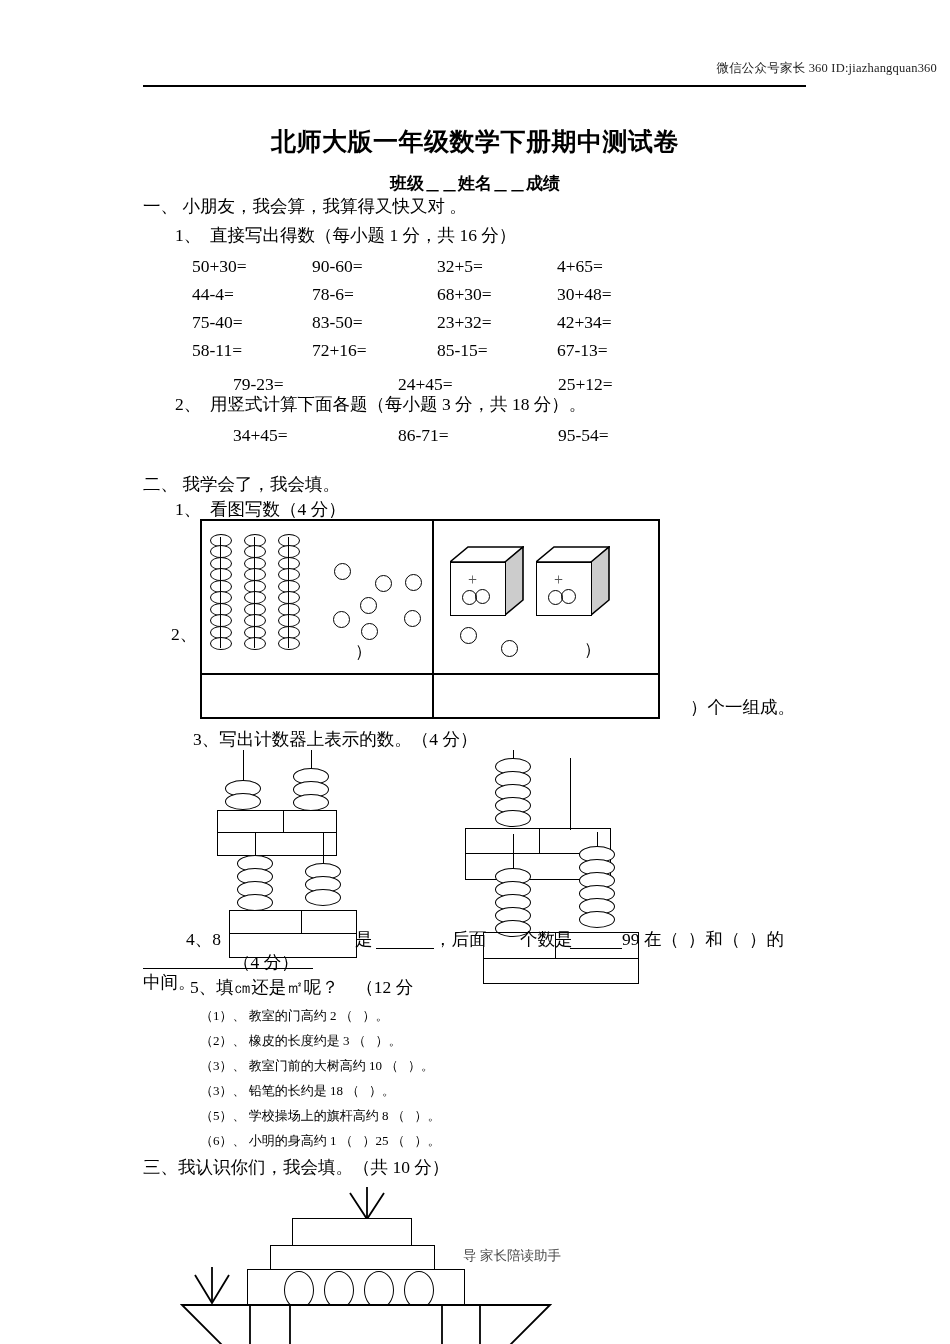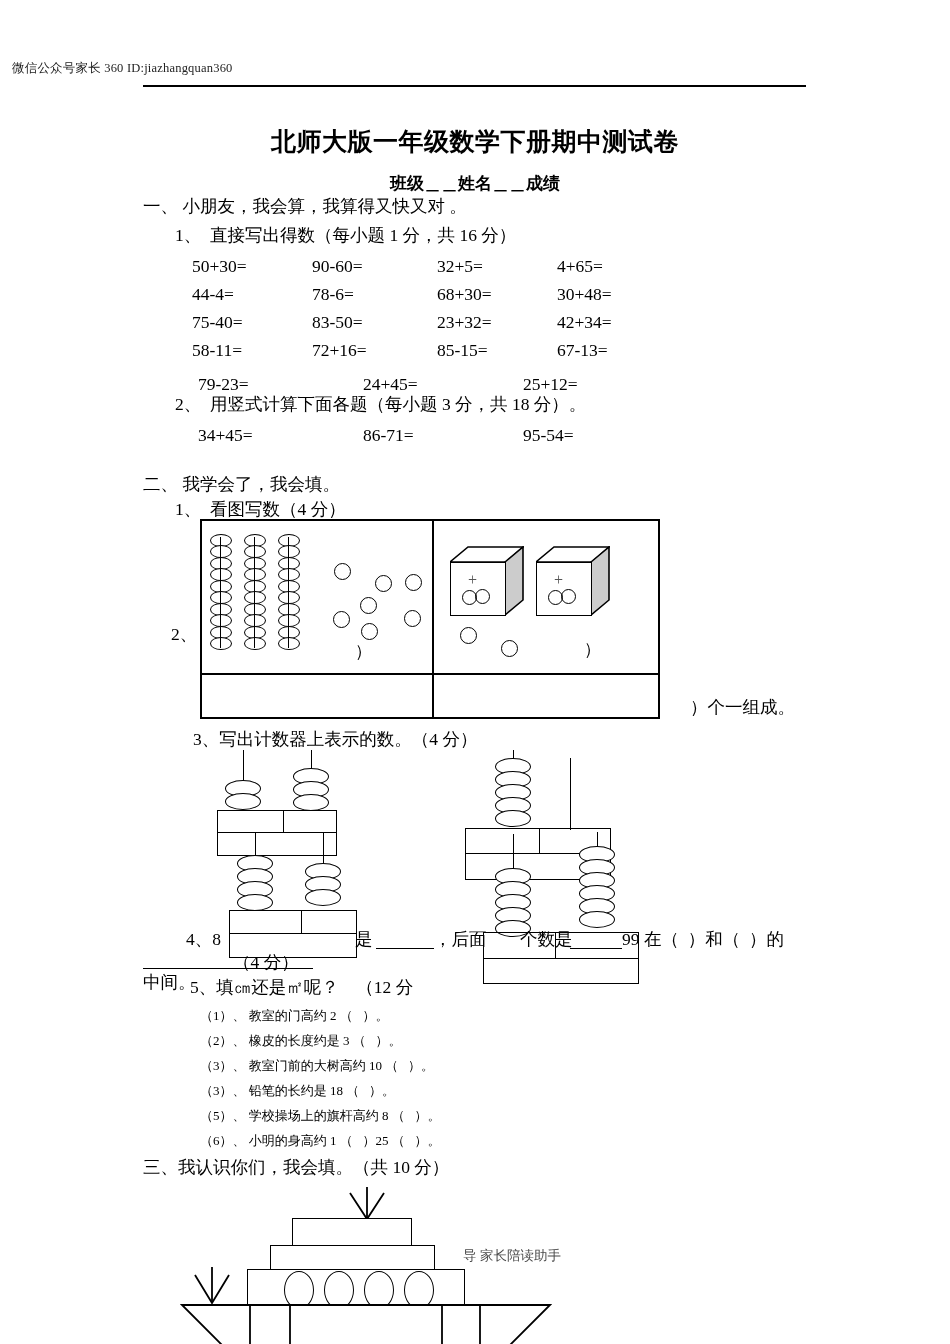--- a/index.html
+++ b/index.html
@@ -14,25 +14,24 @@
     font-family: "Liberation Serif", "DejaVu Serif", serif;
     color: #000000;
     overflow: hidden;
   }
 
   
   .page-header {
     position: absolute;
     left: 0; top: 60px;
     width: 937px;
-    text-align: left;
+    text-align: right;
     font-size: 12.5px;
     color: #222;
     letter-spacing: .2px;
-    padding-left: 12px;
   }
   .header-rule {
     position: absolute;
     left: 143px; top: 85px;
     width: 663px;
     height: 0;
     border-top: 2px solid #000;
   }
 
   
@@ -70,21 +69,21 @@
     width: 470px;
     display: grid;
     grid-template-columns: 120px 125px 120px 105px;
     font-size: 17.5px;
     row-gap: 7px;
   }
   .calc-grid span { white-space: pre; }
 
   .vcalc-grid {
     position: absolute;
-    left: 198px;
+    left: 233px;
     width: 460px;
     display: grid;
     grid-template-columns: 165px 160px 135px;
     font-size: 17.5px;
   }
   .vcalc-row1 { top: 374px; }
   .vcalc-row2 { top: 425px; }
 
   
   .pic-table {

